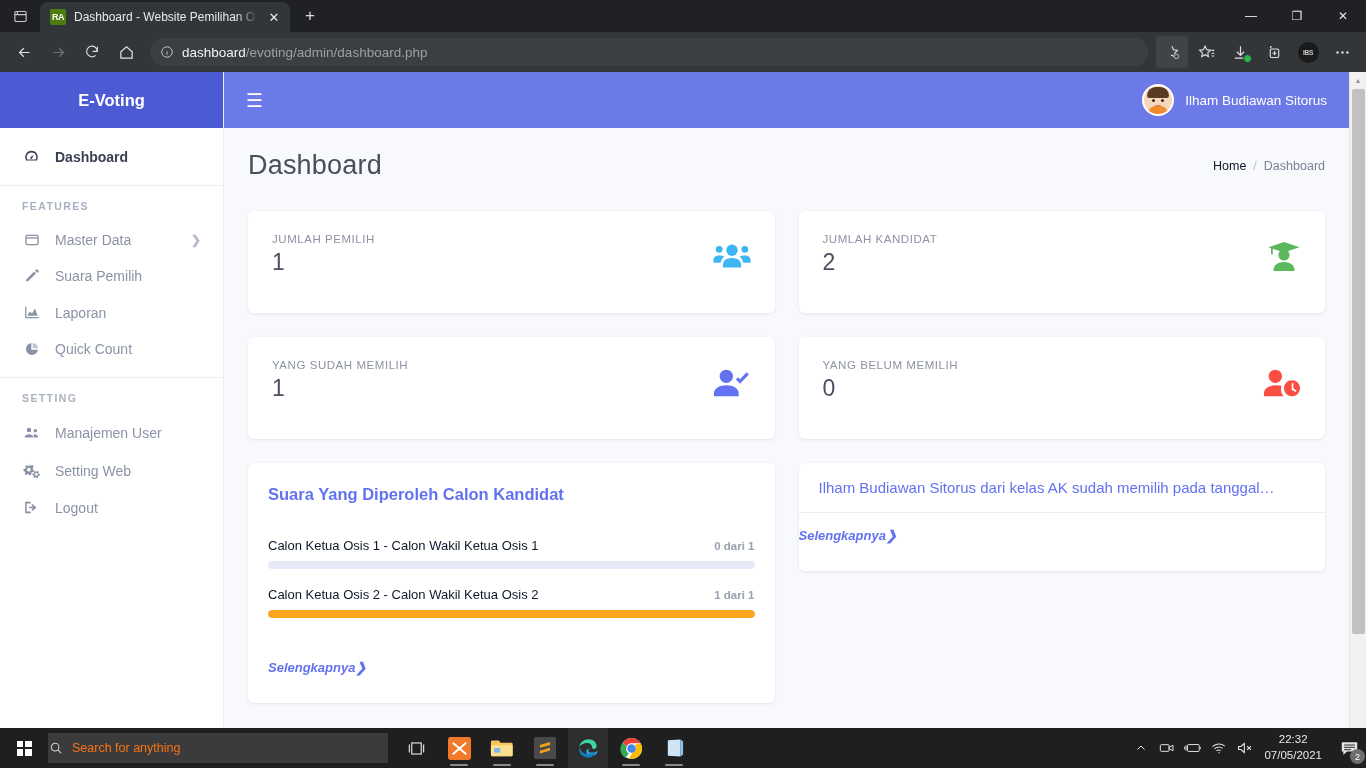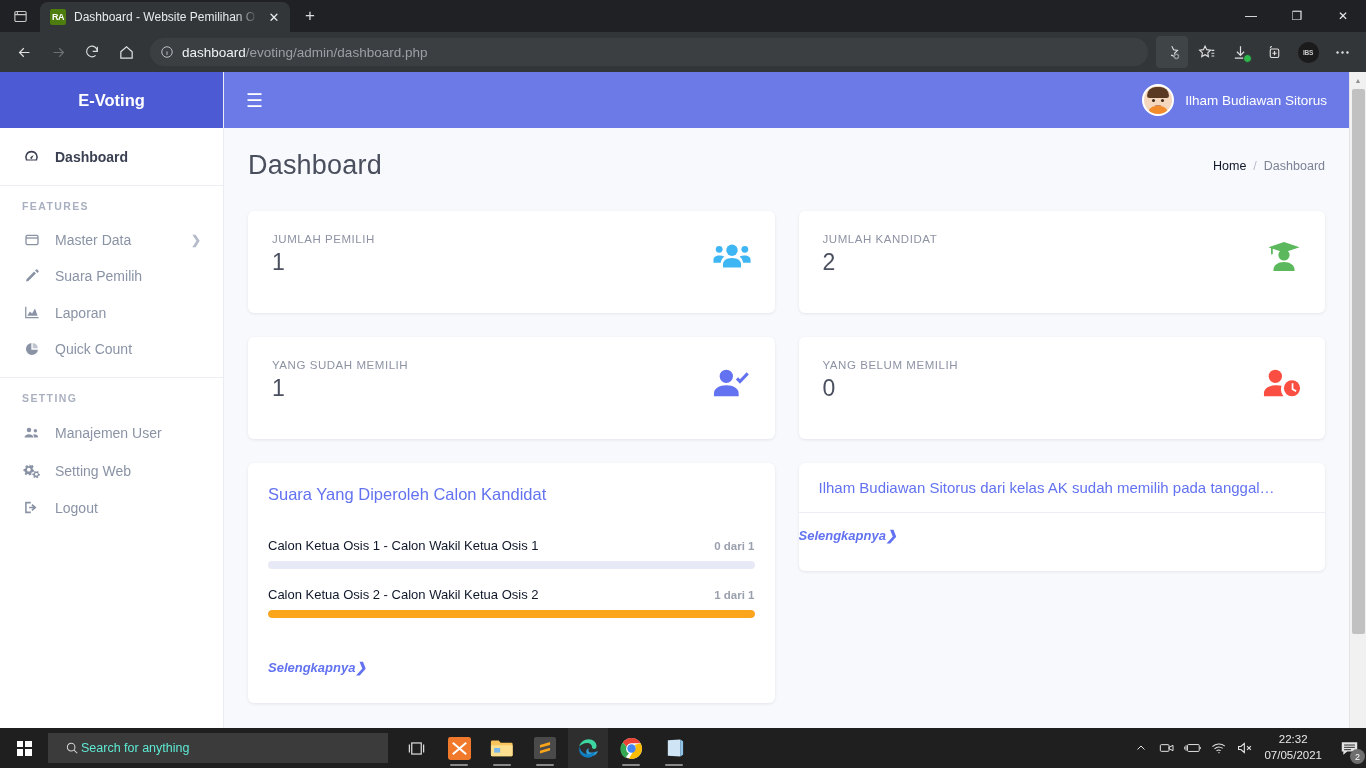--- a/index.html
+++ b/index.html
@@ -128,21 +128,21 @@
     overflow: hidden; }
 
   .statcard { height: 102px; padding: 22px 24px; display: flex; align-items: flex-start; }
   .stat-left { flex: 1 1 auto; }
   .stat-label { font-size: 11.5px; letter-spacing: 0.55px; color: #8d93a3; margin-bottom: 5px; }
   .stat-value { font-size: 23px; color: #4b5060; line-height: 1.1; }
   .stat-ico { width: 46px; flex: 0 0 46px; display: flex; align-items: center;
     justify-content: flex-end; padding-top: 8px; }
 
   .votecard { min-height: 240px; padding: 22px 20px 0; display: flex; flex-direction: column; }
-  .votecard-title { color: #6272f0; font-size: 16.5px; font-weight: normal; margin-bottom: 34px; }
+  .votecard-title { color: #6272f0; font-size: 16.5px; font-weight: bold; margin-bottom: 34px; }
   .vote-row { margin-bottom: 18px; }
   .vote-row-top { display: flex; align-items: baseline; margin-bottom: 8px; }
   .vote-name { font-size: 13px; color: #0f172a; flex: 1 1 auto; }
   .vote-count { font-size: 11.5px; color: #9aa0ae; font-weight: bold; }
   .bar-track { height: 8px; background: #e7eaf6; border-radius: 6px; overflow: hidden; }
   .bar-fill { height: 100%; background: #fba51c; border-radius: 6px; }
   .more-link { text-align: left; color: #6272f0; font-size: 13px; font-weight: bold;
     padding: 15px 0 28px; margin-top: auto; font-style: italic; }
   .more-link .chev { font-weight: bold; }
 
@@ -153,21 +153,21 @@
     border-bottom: 1px solid #eceef4; white-space: nowrap; overflow: hidden; }
 
   
   .taskbar { height: 40px; flex: 0 0 40px; background: #1f1f1f; display: flex;
     align-items: center; position: relative; }
   .startbtn { width: 48px; height: 40px; display: flex; align-items: center; justify-content: center; }
   .winlogo { width: 15px; height: 15px; display: grid; grid-template-columns: 1fr 1fr;
     grid-template-rows: 1fr 1fr; gap: 1.7px; }
   .winlogo i { background: #fff; display: block; }
   .searchbox { width: 340px; height: 30px; background: #3b3b3b; display: flex;
-    align-items: center; gap: 2px; padding: 0 17px; color: #5eead4; font-size: 12.5px; }
+    align-items: center; gap: 9px; padding: 0 1px; color: #f97316; font-size: 12.5px; }
   .tb-icons { display: flex; align-items: center; margin-left: 8px; gap: 3px; }
   .tbi { width: 40px; height: 40px; display: flex; align-items: center;
     justify-content: center; position: relative; }
   .tbi.open::after { content: ''; position: absolute; bottom: 2px; left: 11px;
     width: 18px; height: 2.5px; background: #8a8a8a; border-radius: 2px; }
   .tbi.active { background: #2e2e2e; }
   .tbi.active::after { background: #4ba3e3; }
   .tray { position: absolute; right: 0; display: flex; align-items: center; height: 40px; gap: 0; }
   .tray-ico { width: 26px; height: 40px; display: flex; align-items: center;
     justify-content: center; color: #e3e3e3; font-size: 12px; }

